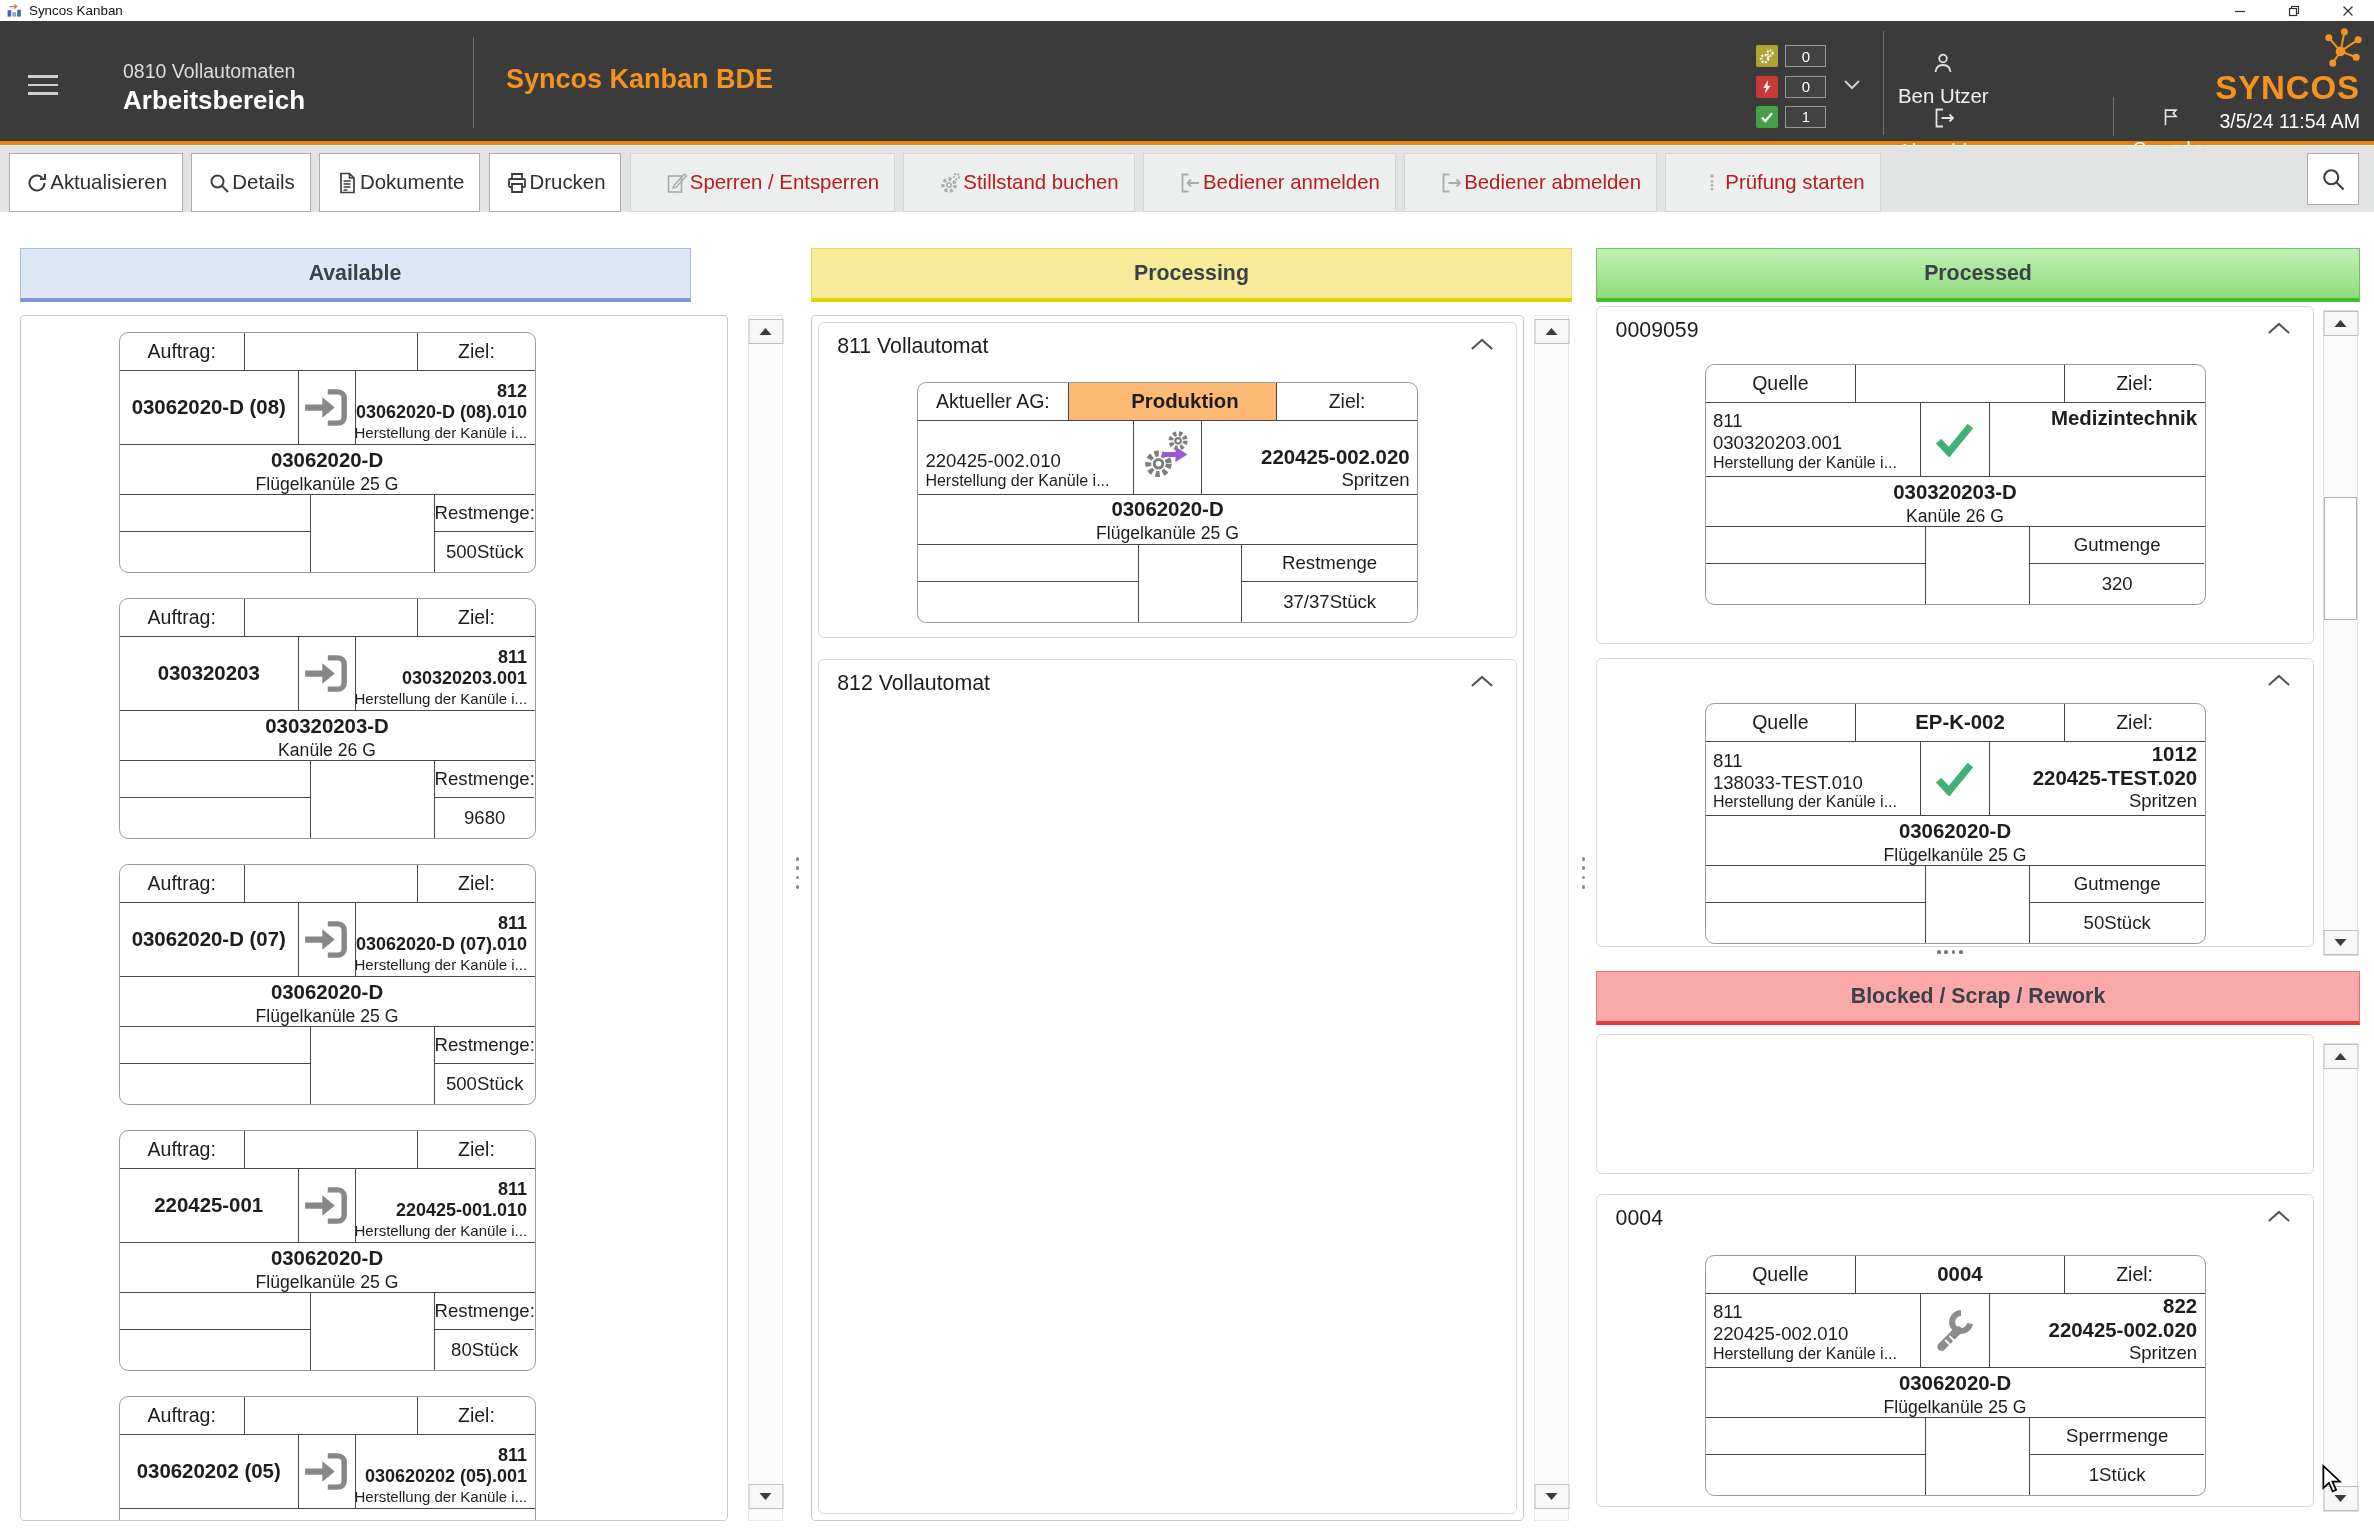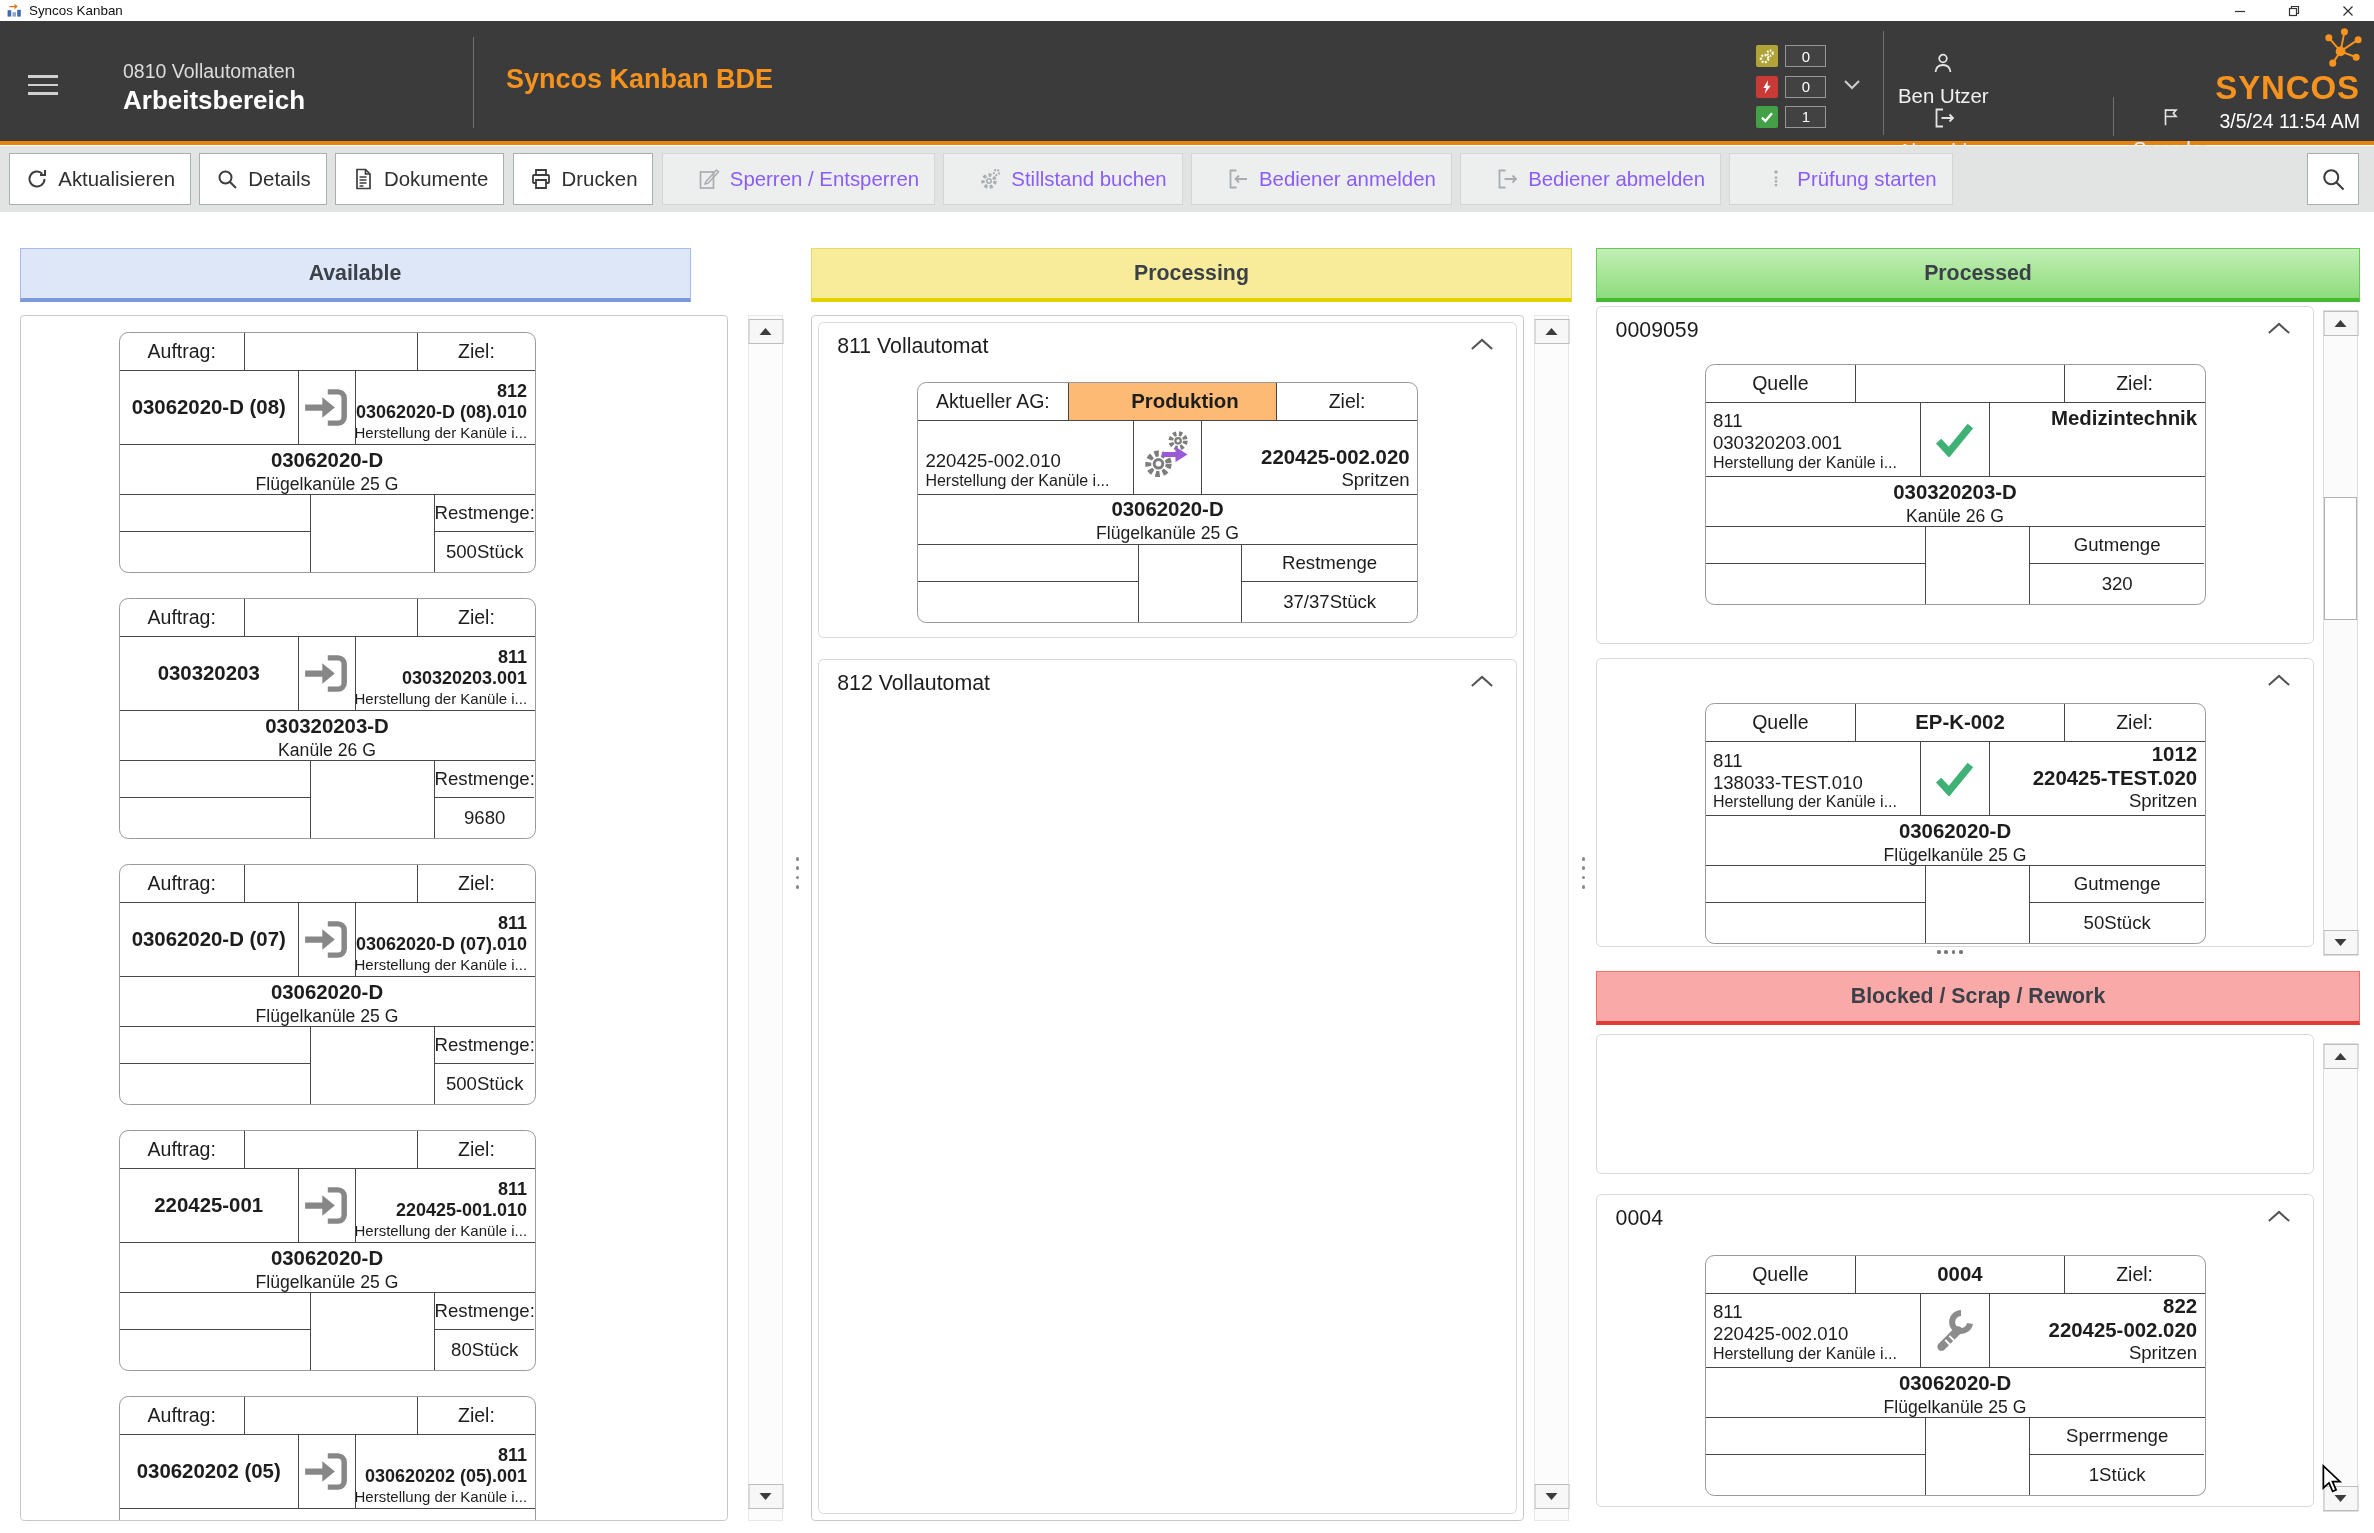--- a/index.html
+++ b/index.html
@@ -41,24 +41,24 @@
   .langrow { left:2133px; top:85px; }
   .brand { position:absolute; right:15px; top:0; height:100%; }
   .molecule { position:absolute; right:-3.7px; top:4.6px; }
   .brandname { position:absolute; right:0; top:48px; font-size:33px; font-weight:bold;
                color:#f6921e; letter-spacing:0.9px; white-space:nowrap; }
   .datetime { position:absolute; right:0; top:89px; font-size:19.5px; color:#fff; white-space:nowrap; }
 
   
   .toolbar { position:absolute; top:146px; left:0; right:0; height:67px; background:#e2e4e4; }
   .tbtns { position:absolute; left:9.3px; top:7.4px; display:flex; gap:8.3px; }
-  .tbtn { height:52px; display:flex; align-items:center; gap:9px; padding:0 15px; background:#fff;
+  .tbtn { height:59px; display:flex; align-items:center; gap:1px; padding:0 15px; background:#fff;
           border:0.9px solid #a9aeb1; font-size:20.4px; color:#2f2f2f; font-family:inherit; white-space:nowrap; }
   .tbtn .ic { color:#3d3d3d; }
-  .tbtn.off { background:#edefef; border-color:#d3d6d6; color:#8b5cf6;padding-left:34px; }
+  .tbtn.off { background:#edefef; border-color:#d3d6d6; color:#b91c1c;padding-left:34px; }
   .tbtn.off .ic { color:#a8adb0; }
   .sbtn-search { position:absolute; right:16px; top:7.4px; width:52px; height:52px; background:#fff;
           border:0.9px solid #a9aeb1; display:flex; align-items:center; justify-content:center; color:#3d3d3d; }
 
   
   .main { position:absolute; top:212px; left:0; right:0; bottom:0; background:#fff; }
   .colhdr { position:absolute; top:36px; height:54px; display:flex; align-items:center; justify-content:center;
             font-weight:bold; font-size:21.3px; color:#3c4048;
             border-style:solid; border-width:0.9px 0.9px 4.6px; }
   .avhdr   { left:19.5px;   width:671px; background:#dde7f8; border-color:#a8bce8 #a8bce8 #7d97d9; }

